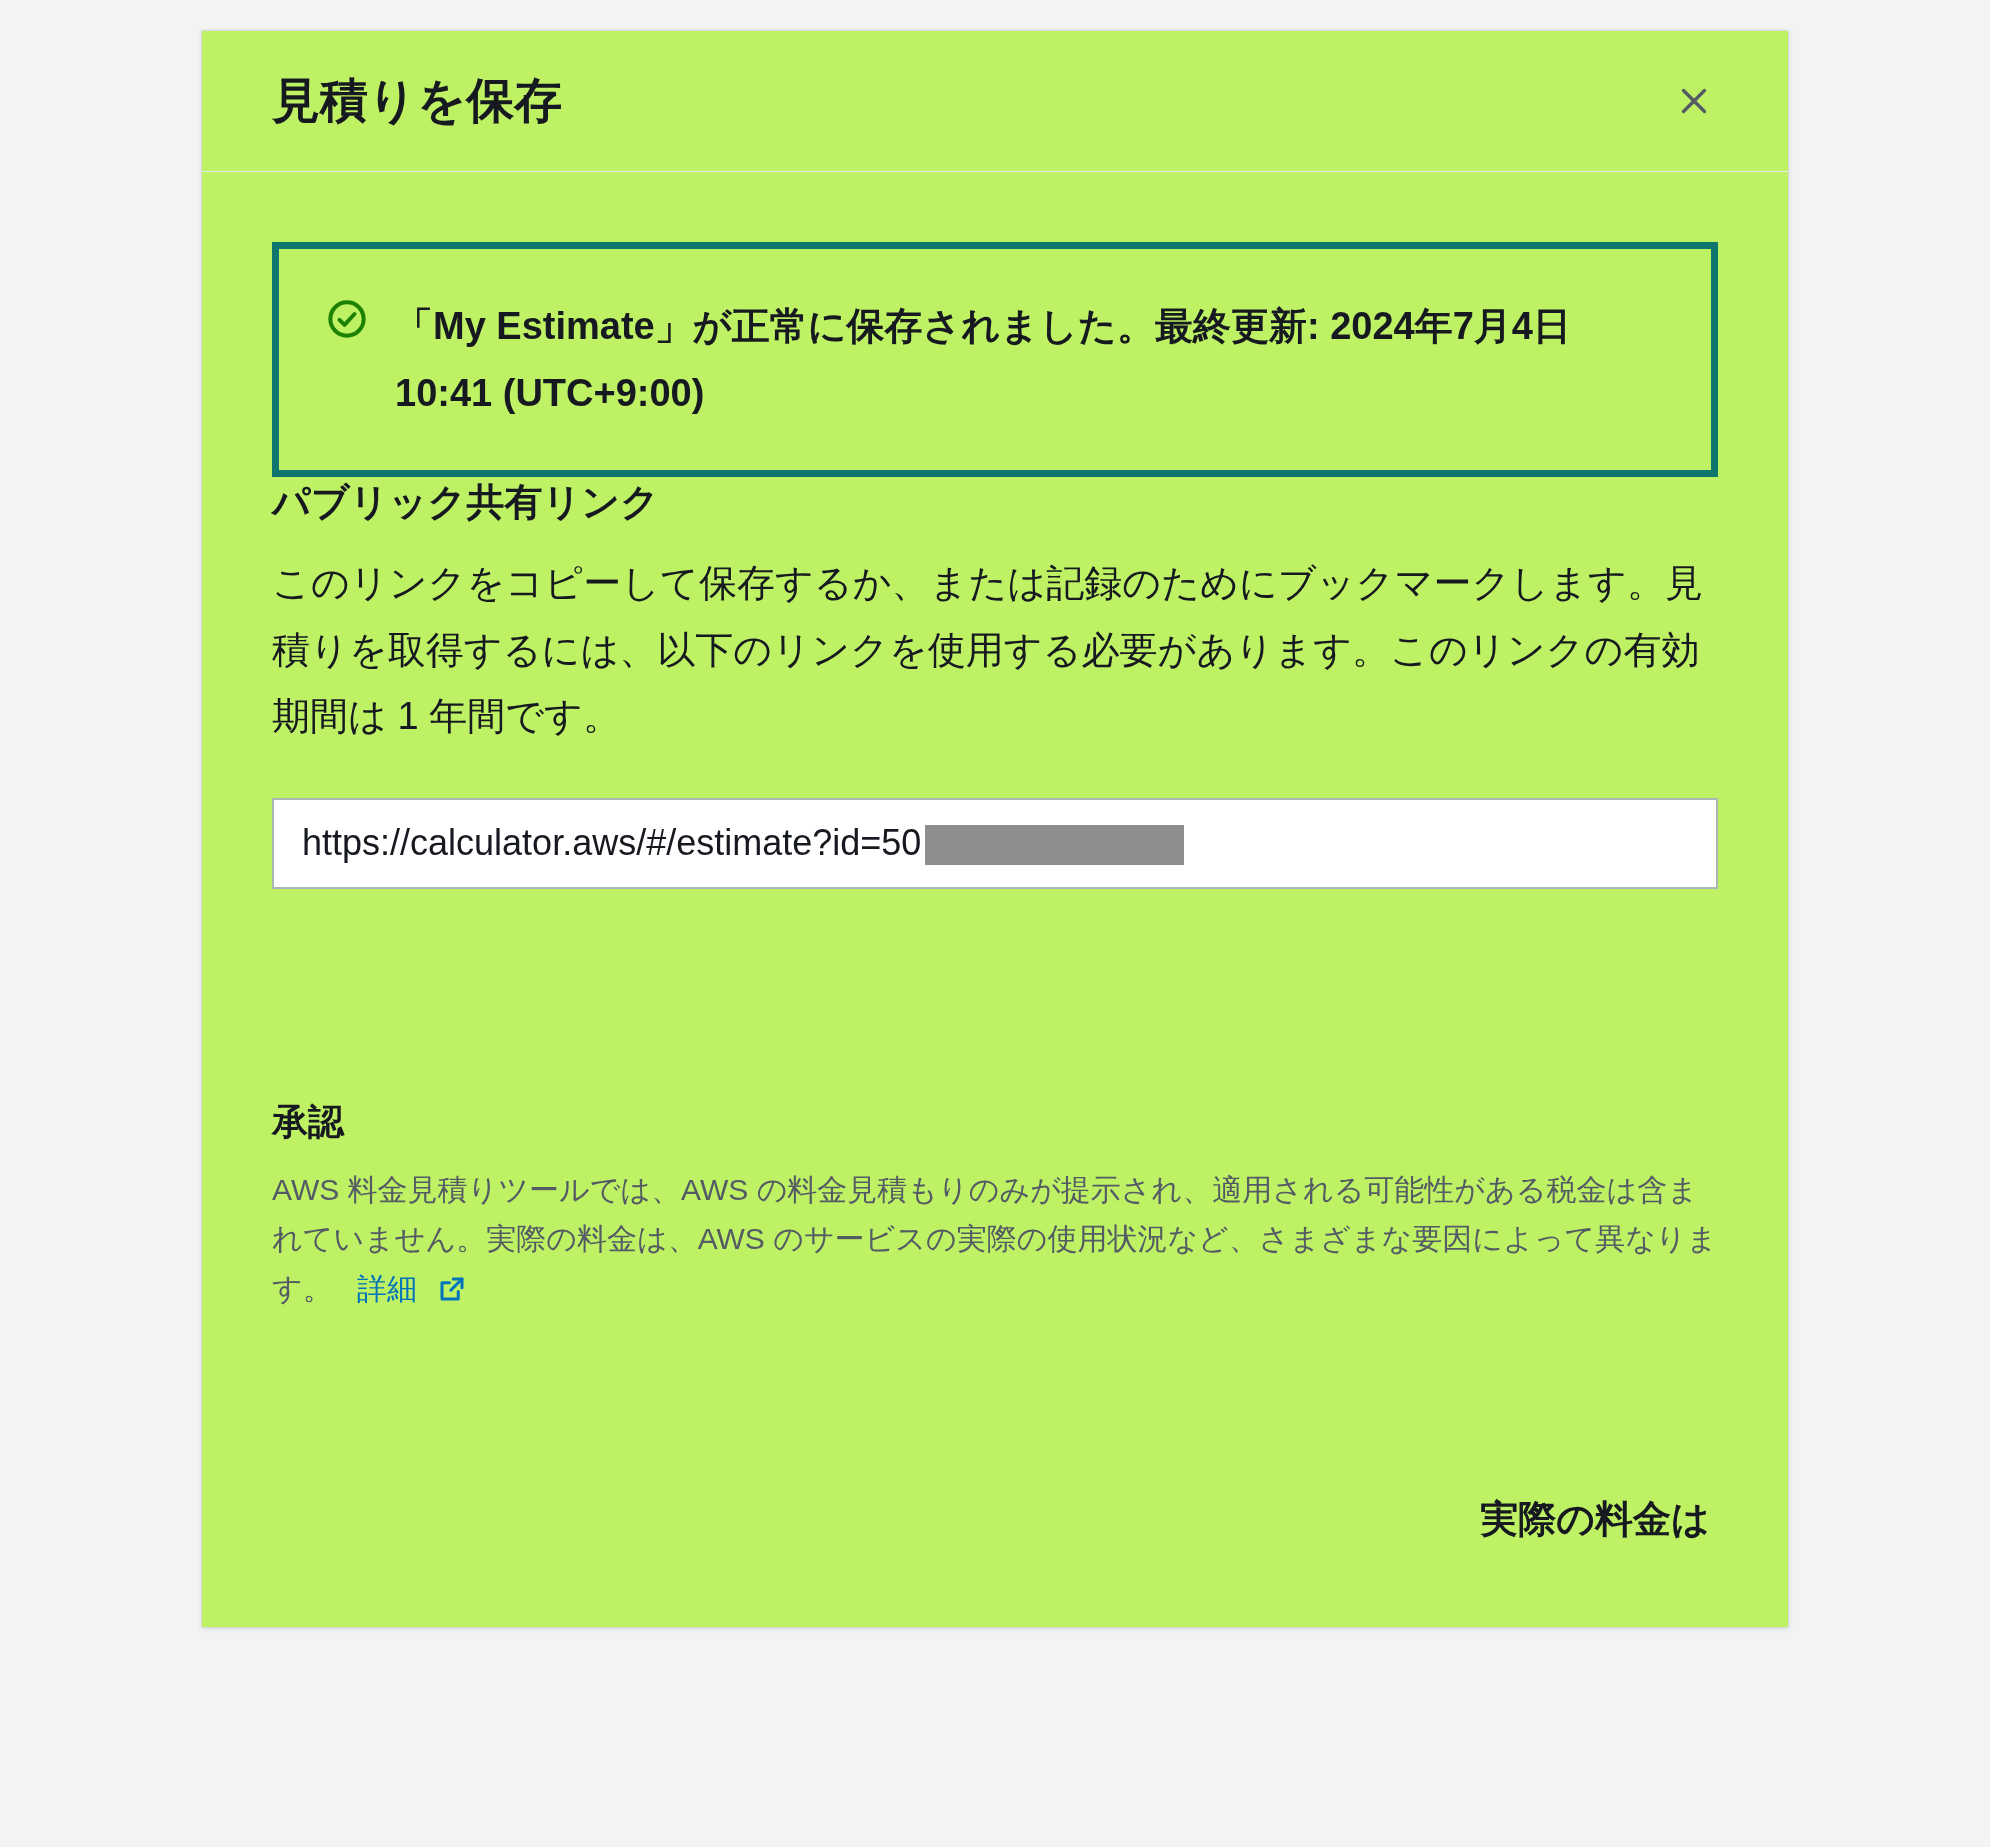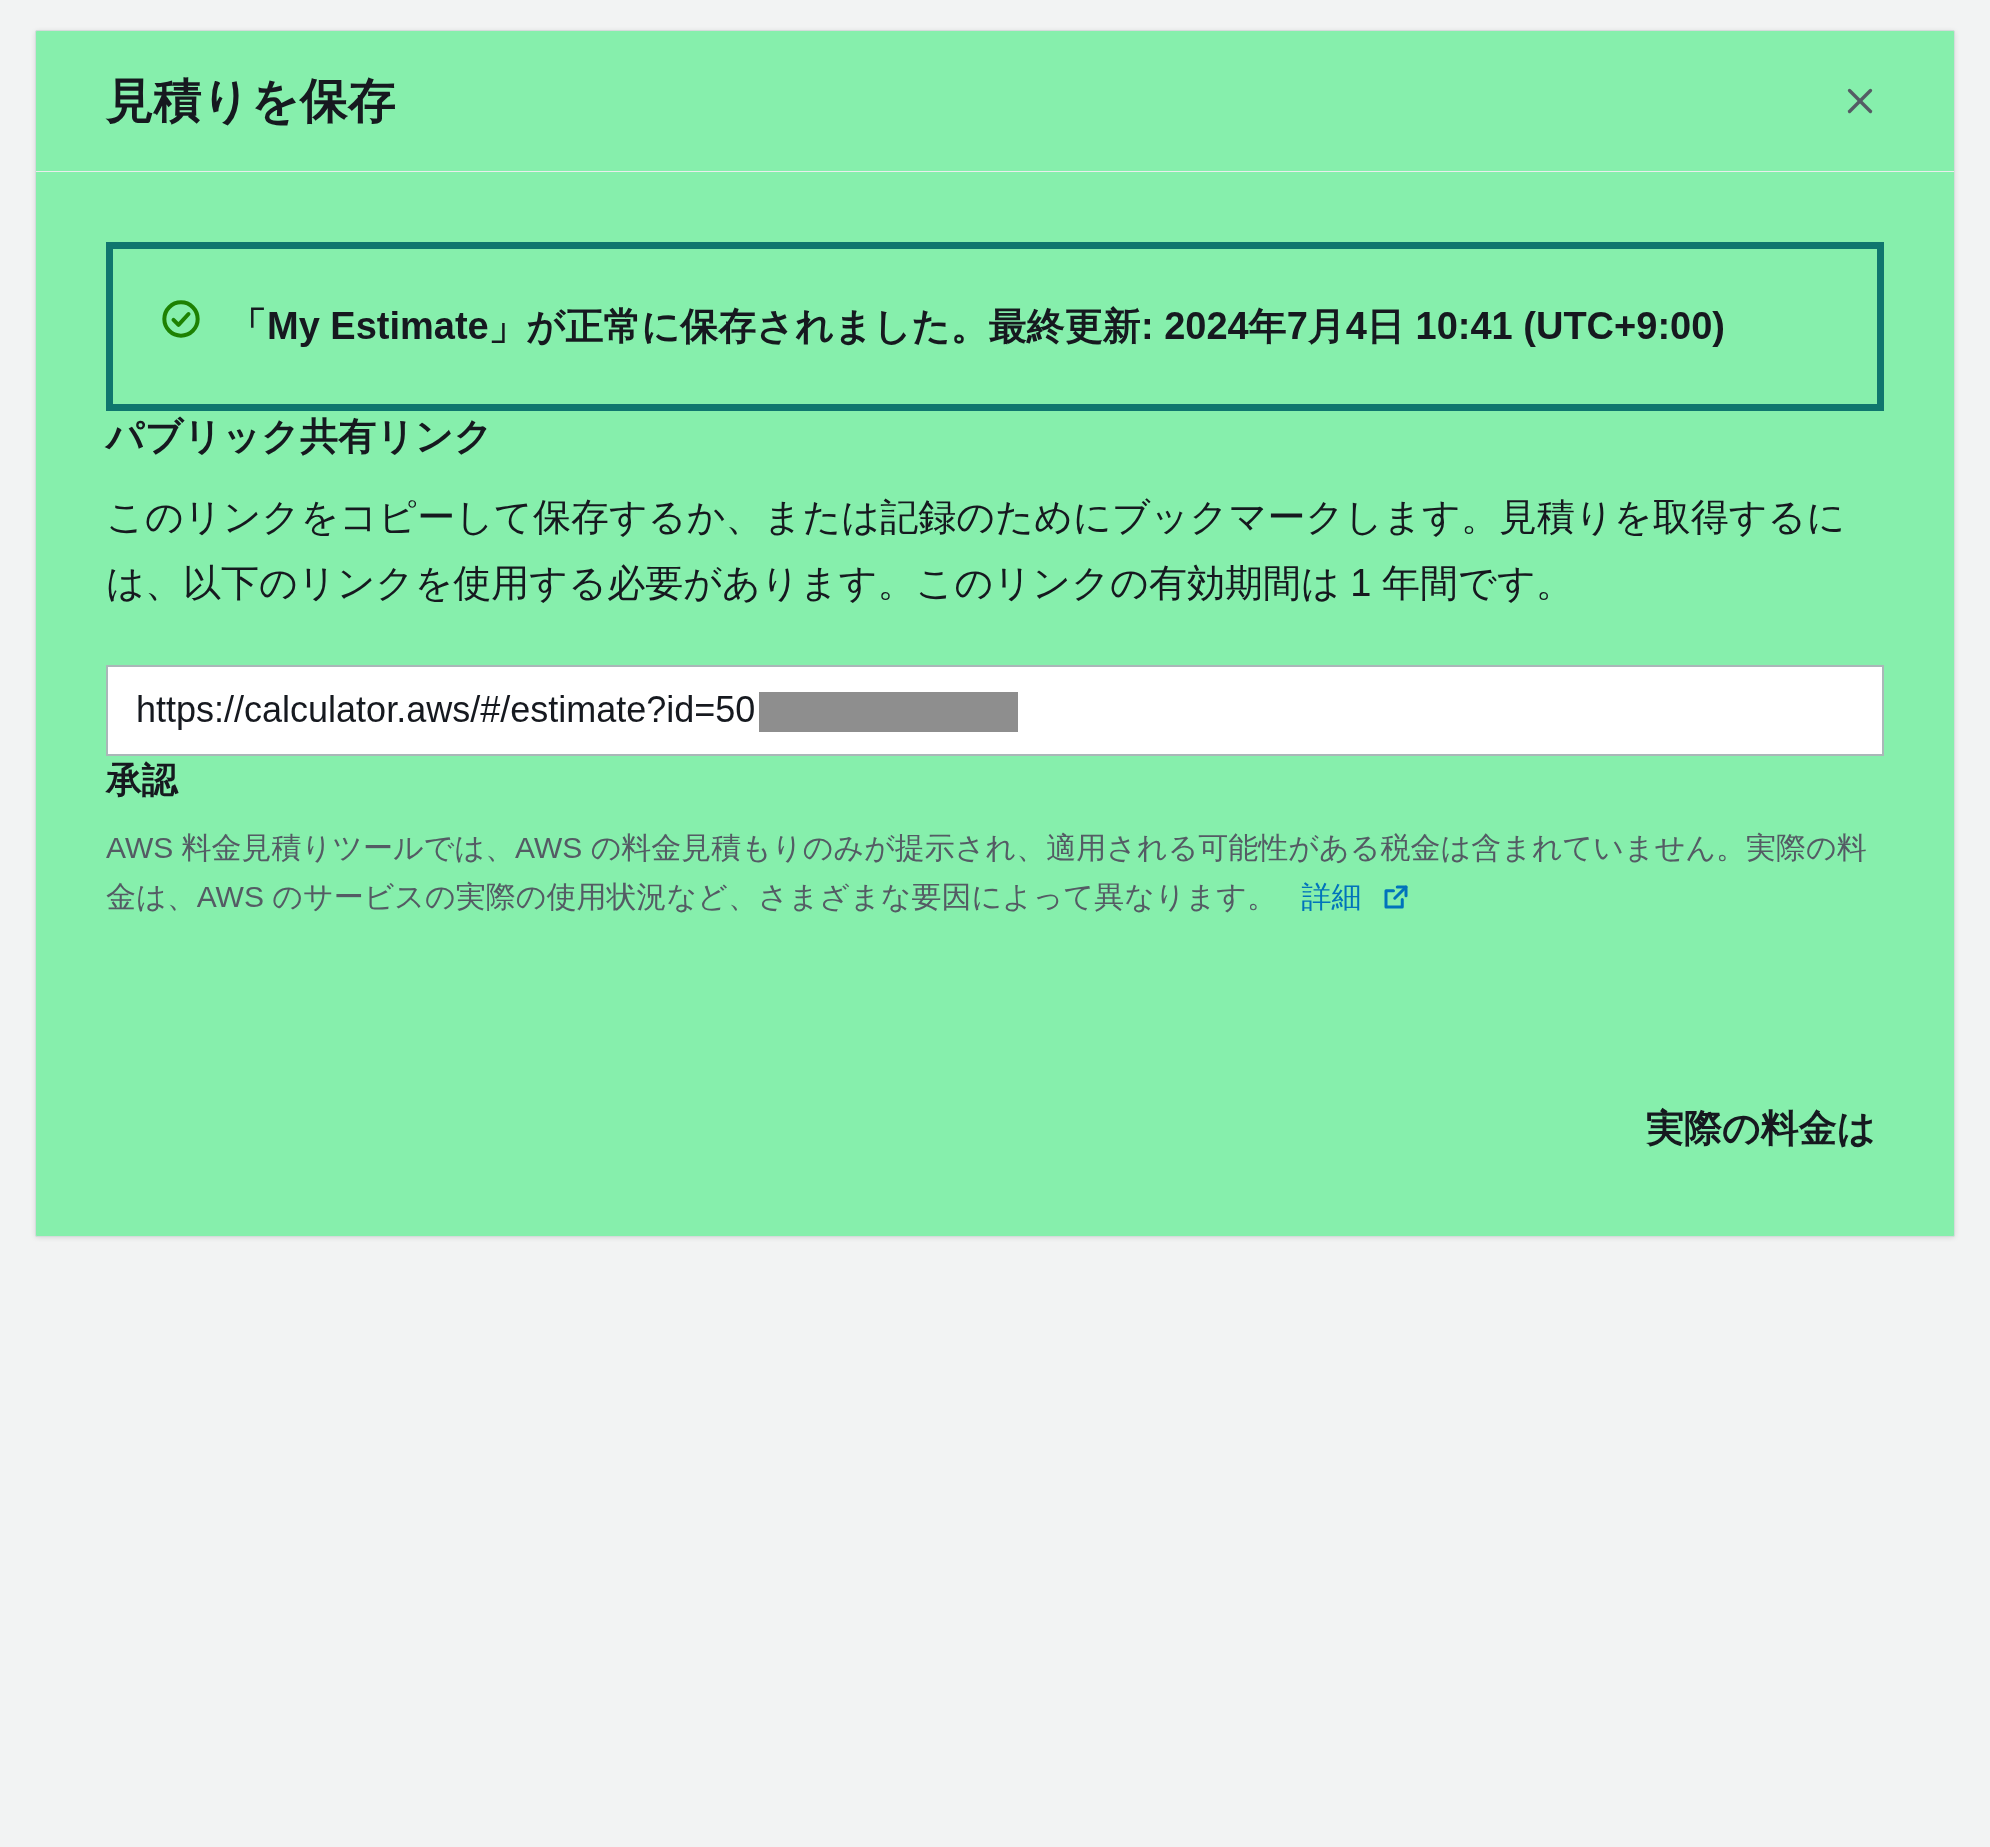--- a/index.html
+++ b/index.html
@@ -7,22 +7,22 @@
       font-family: "Amazon Ember", "Helvetica Neue", Arial, sans-serif;
       background: #f2f3f3;
       width: 1990px;
       height: 1848px;
       display: flex;
       align-items: flex-start;
       justify-content: center;
       padding-top: 30px;
     }
     .dialog {
-      width: 1920px;
-      background: #86efac;
+      width: 1588px;
+      background: #bef264;
       border: 1px solid #d5dbdb;
       border-radius: 2px;
       box-shadow: 0 1px 5px rgba(0,0,0,0.1);
       display: flex;
       flex-direction: column;
     }
     .dialog-header {
       display: flex;
       align-items: center;
       justify-content: space-between;
@@ -114,20 +114,21 @@
       border: none;
       padding: 0 48px;
       font-size: 36px;
       font-weight: 700;
       color: #16191f;
       cursor: pointer;
       font-family: inherit;
       white-space: nowrap;
     }
     .ack-section {
+      margin-top: 209px;
     }
     .ack-heading {
       font-size: 36px;
       font-weight: 700;
       color: #16191f;
       margin-bottom: 18px;
     }
     .ack-text {
       font-size: 30px;
       line-height: 1.65;

